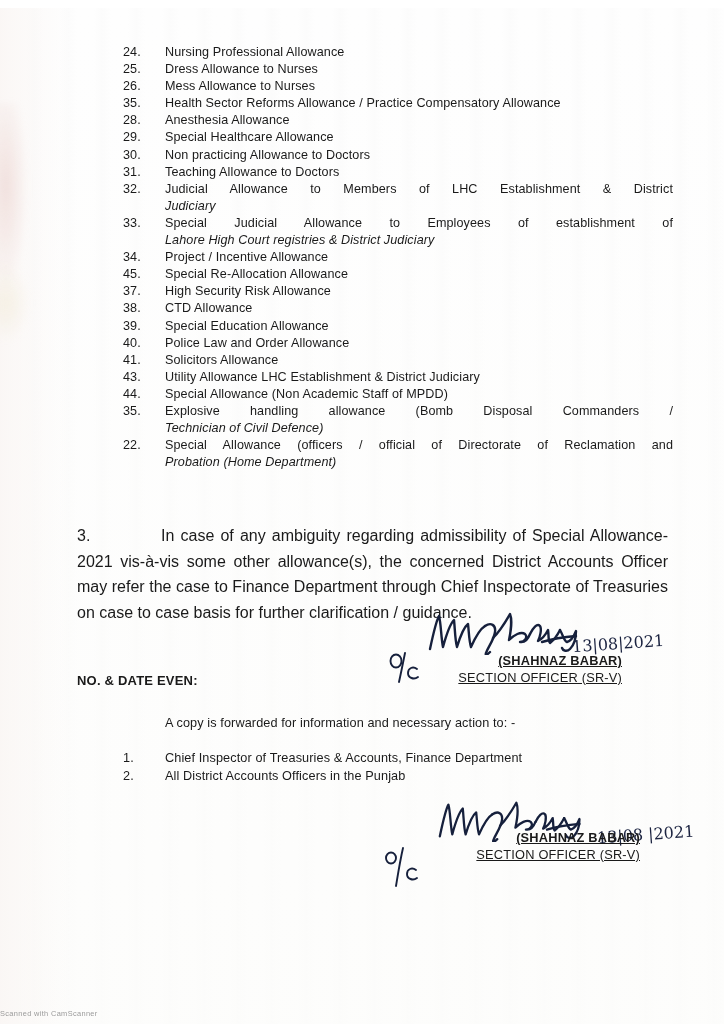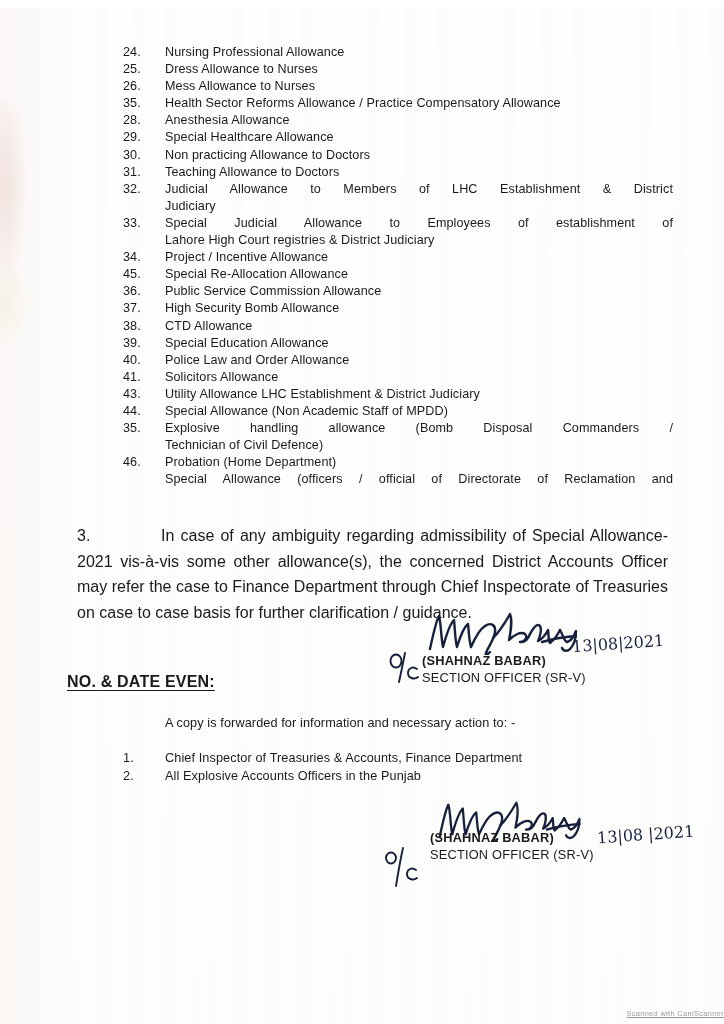--- a/index.html
+++ b/index.html
@@ -94,20 +94,21 @@
     text-align: justify;
     text-align-last: left;
   }
   .allow-text.justify > .ln {
     display: block;
     text-align: justify;
     text-align-last: justify;
   }
   .allow-text.justify > .ln.last {
     text-align-last: left;
+    font-style: italic;
   }
 
   
   .clause {
     position: absolute;
     left: 77px;
     top: 515px;
     width: 591px;
     font-size: 16px;
     line-height: 25.5px;
@@ -115,23 +116,24 @@
     text-align-last: left;
   }
   .clause .cl-num {
     display: inline-block;
     width: 84px;
   }
 
   
   .sig-block {
     position: absolute;
-    text-align: left;
+    text-align: right;
     font-size: 12.8px;
     line-height: 16.5px;
+    text-decoration: underline;
   }
   .sig-name {
     font-weight: bold;
     letter-spacing: .2px;
     white-space: nowrap;
   }
   .sig-title {
     letter-spacing: .2px;
     white-space: nowrap;
   }
@@ -148,26 +150,25 @@
     transform: rotate(-4deg);
   }
   .oc-mark {
     position: absolute;
     pointer-events: none;
   }
 
   
   .no-date-even {
     position: absolute;
-    left: 67px;
+    left: 77px;
     top: 665px;
-    font-size: 16px;
+    font-size: 13px;
     font-weight: bold;
     letter-spacing: .2px;
-    text-decoration: underline;
     text-underline-offset: 3px;
   }
 
   
   .forward-line {
     position: absolute;
     left: 165px;
     top: 708px;
     font-size: 12.7px;
     letter-spacing: .1px;
@@ -191,25 +192,24 @@
     width: 42px;
     flex: 0 0 42px;
   }
 
   
   .camscanner {
     position: absolute;
     left: 0;
     right: 0;
     top: 1001px;
-    text-align: right;
+    text-align: left;
     font-size: 7.4px;
     letter-spacing: .35px;
     color: #9a9a9a;
-    text-decoration: underline;
   }
 </style>
 </head>
 <body>
 
 <div class="page">
   <div class="scan-vstripes"></div>
   <div class="scan-tint"></div>
   <div class="scan-smudge"></div>
   <div class="scan-smudge2"></div>
@@ -265,26 +265,22 @@
         </div>
         <div class="allow-row">
           <div class="allow-num">34.</div>
           <div class="allow-text">Project / Incentive Allowance</div>
         </div>
         <div class="allow-row">
           <div class="allow-num">45.</div>
           <div class="allow-text">Special Re-Allocation Allowance</div>
         </div>
         <div class="allow-row">
-          <div class="allow-num">36.</div>
-          <div class="allow-text">Public Service Commission Allowance</div>
-        </div>
-        <div class="allow-row">
           <div class="allow-num">37.</div>
-          <div class="allow-text">High Security Bomb Allowance</div>
+          <div class="allow-text">High Security Risk Allowance</div>
         </div>
         <div class="allow-row">
           <div class="allow-num">38.</div>
           <div class="allow-text">CTD Allowance</div>
         </div>
         <div class="allow-row">
           <div class="allow-num">39.</div>
           <div class="allow-text">Special Education Allowance</div>
         </div>
         <div class="allow-row">
@@ -304,24 +300,24 @@
           <div class="allow-text">Special Allowance (Non Academic Staff of MPDD)</div>
         </div>
         <div class="allow-row">
           <div class="allow-num">35.</div>
           <div class="allow-text justify">
             <span class="ln">Explosive handling allowance (Bomb Disposal Commanders /</span>
             <span class="ln last">Technician of Civil Defence)</span>
           </div>
         </div>
         <div class="allow-row">
-          <div class="allow-num">46.</div>
+          <div class="allow-num">22.</div>
           <div class="allow-text justify">
+            <span class="ln">Special Allowance (officers / official of Directorate of   Reclamation     and</span>
             <span class="ln last">Probation (Home Department)</span>
-            <span class="ln">Special Allowance (officers / official of Directorate of   Reclamation     and</span>
           </div>
         </div>
       </div>
 
     <div class="clause">
       <span class="cl-num">3.</span><span>In case of any ambiguity regarding admissibility of Special Allowance-2021 vis-à-vis some other allowance(s), the concerned District Accounts Officer may refer the case to Finance Department through Chief Inspectorate of Treasuries on case to case basis for further clarification / guidance.</span>
     </div>
 
     <svg class="sig-scrawl" style="left:424px; top:601px;" width="165" height="46" viewBox="0 0 165 46">
       <g fill="none" stroke="#16203c" stroke-width="2.4" stroke-linecap="round" stroke-linejoin="round">
@@ -353,21 +349,21 @@
 
     <div class="forward-line">A copy is forwarded for information and necessary action to: -</div>
 
     <div class="copy-list">
         <div class="copy-row">
           <div class="copy-num">1.</div>
           <div>Chief Inspector of Treasuries &amp; Accounts, Finance Department</div>
         </div>
         <div class="copy-row">
           <div class="copy-num">2.</div>
-          <div>All Explosive Accounts Officers in the Punjab</div>
+          <div>All District Accounts Officers in the Punjab</div>
         </div>
       </div>
 
     <svg class="sig-scrawl" style="left:432px; top:790px;" width="162" height="44" viewBox="0 0 165 46">
       <g fill="none" stroke="#16203c" stroke-width="2.4" stroke-linecap="round" stroke-linejoin="round">
         <path d="M6 40 C9 26, 12 12, 15 7 C17 14, 17 28, 19 38 C22 27, 26 15, 30 11 C31 20, 31 31, 33 38 C36 28, 40 18, 44 15 C45 23, 45 32, 47 38 C51 29, 56 20, 61 17"></path>
         <path d="M61 17 C67 13, 72 16, 71 23 C70 31, 64 38, 62 44 C61 47, 63 46, 66 43"></path>
         <path d="M69 29 C75 23, 82 12, 86 5 C88 10, 87 22, 85 31 C90 26, 97 22, 101 25 C104 28, 101 33, 96 33 C101 34, 104 30, 106 25"></path>
         <path d="M106 25 C109 19, 113 14, 116 17 C118 20, 116 28, 114 32 C118 30, 122 25, 124 21 C125 27, 124 32, 126 34 C130 31, 134 25, 136 21"></path>
         <path d="M136 21 C139 26, 140 32, 143 33 C147 32, 150 27, 152 22 C152 29, 150 36, 146 40 C143 43, 139 42, 138 39"></path>

